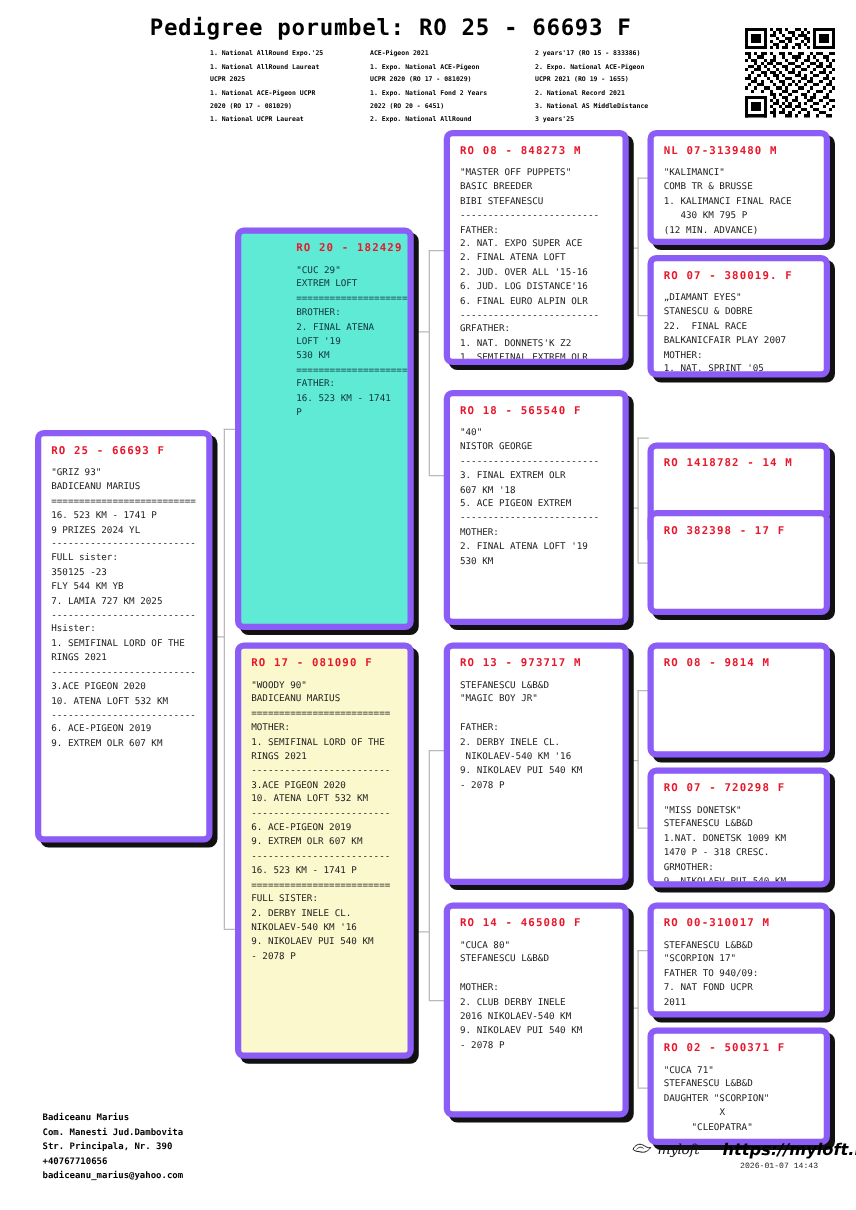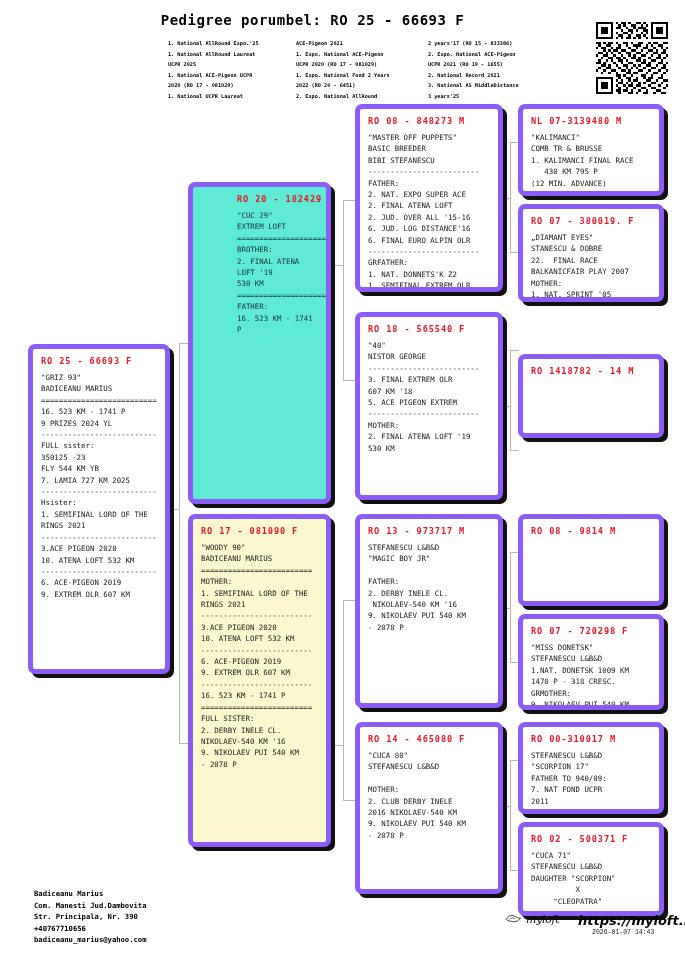--- a/index.html
+++ b/index.html
@@ -21,21 +21,21 @@
   }
 
   
   .title {
     position: absolute;
     left: 0; right: 0;
     top: 12px;
     text-align: center;
     font-family: "DejaVu Sans Mono", "Liberation Mono", monospace;
     font-weight: bold;
-    font-size: 14px;
+    font-size: 18px;
     letter-spacing: 0.5px;
     color: #000;
     padding-right: 60px;
   }
 
   
   .hdr {
     position: absolute;
     top: 38px;
     font-family: "DejaVu Sans Mono", "Liberation Mono", monospace;
@@ -587,20 +587,24 @@
 BALKANICFAIR PLAY 2007
 MOTHER:
 1. NAT. SPRINT '05</div>
   </div>
 
   <div class="card" id="card-fmf">
     <div class="ring">RO 1418782 - 14 M</div>
     <div class="body"></div>
   </div>
 
+  <div class="card" id="card-fmm">
+    <div class="ring">RO 382398 - 17 F</div>
+    <div class="body"></div>
+  </div>
 
   <div class="card" id="card-mff">
     <div class="ring">RO 08 - 9814 M</div>
   </div>
 
   <div class="card" id="card-mfm">
     <div class="ring">RO 07 - 720298 F</div>
     <div class="body">"MISS DONETSK"
 STEFANESCU L&amp;B&amp;D
 1.NAT. DONETSK 1009 KM

